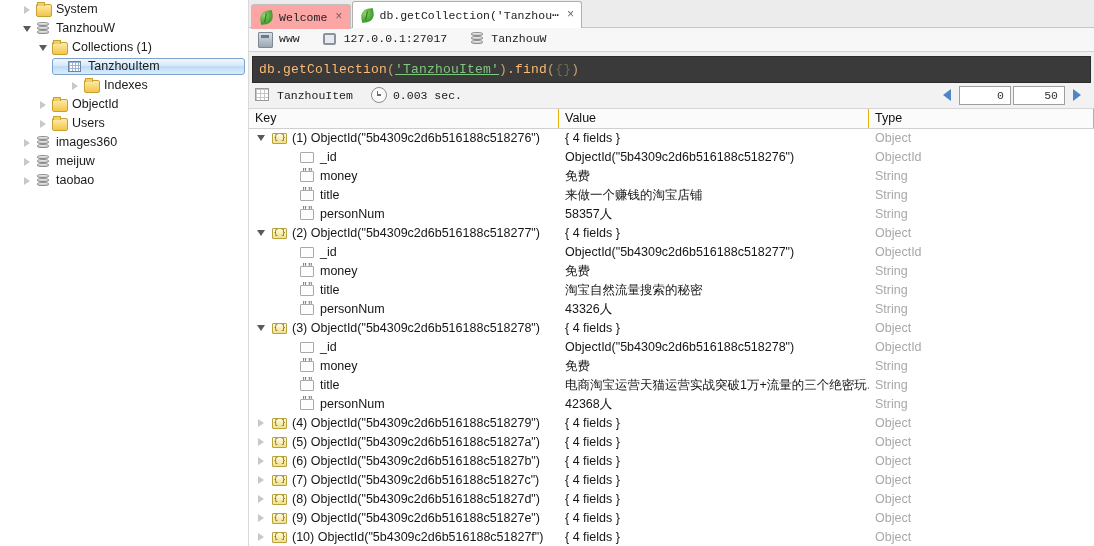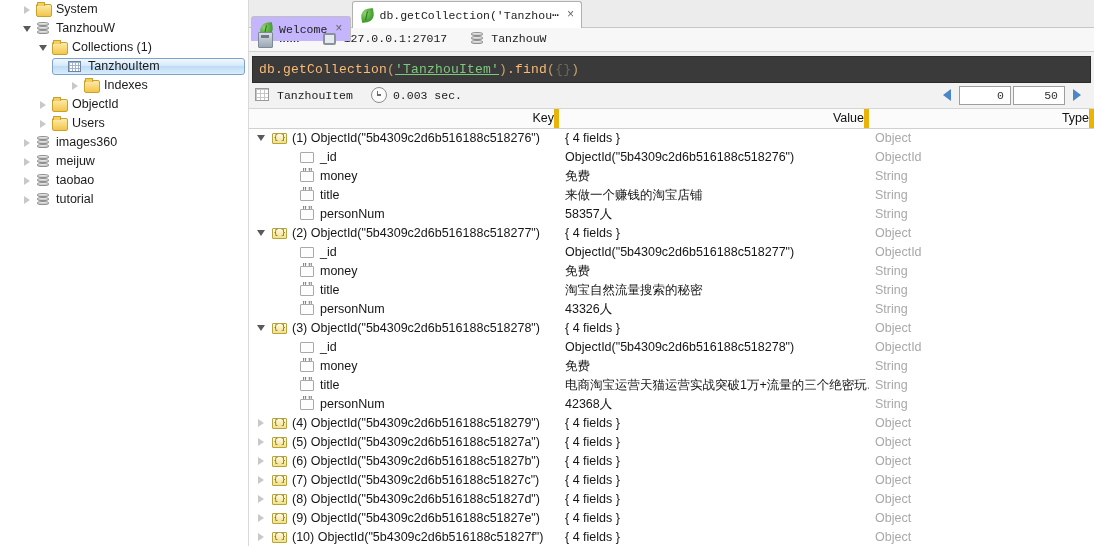--- a/index.html
+++ b/index.html
@@ -137,31 +137,31 @@
     align-items: flex-end;
     border-bottom: 1px solid #c6c6c6;
     padding-left: 2px;
     position: relative;
   }
   .tab {
     height: 24px;
     display: flex;
     align-items: center;
     padding: 0 7px 0 8px;
-    background: #c4b5fd;
+    background: #fca5a5;
     border: 1px solid #c0c0c0;
     border-bottom: none;
     margin-right: 1px;
     border-radius: 3px 3px 0 0;
     font-family: "Liberation Mono", monospace;
     font-size: 11.5px;
     color: #222;
     white-space: nowrap;
     position: relative;
-    top: 14px;
+    top: 2px;
   }
   .tab.active {
     background: #ffffff;
     height: 26px;
     top: 1px;
     border-color: #b0b0b0;
   }
   .tab .leaf {
     width: 13px; height: 13px;
     margin-right: 6px;
@@ -307,25 +307,24 @@
     height: 19px;
     background: #fbfbfb;
     border-bottom: 1px solid #d0d0d0;
     display: flex;
     font-size: 12.5px;
     color: #111;
   }
   #gridhead .hcell {
     padding-left: 6px;
     line-height: 19px;
-    border-right: 5px solid #eab308;
+    border-right: 1px solid #eab308;
     box-sizing: border-box;
     overflow: hidden;
     white-space: nowrap;
-    text-align: right;
   }
   .col-key  { width: 310px; flex: 0 0 310px; }
   .col-val  { width: 310px; flex: 0 0 310px; }
   .col-type { flex: 1 1 auto; }
 
   .grow {
     height: 19px;
     display: flex;
     align-items: center;
     font-size: 12.5px;
@@ -501,34 +500,20 @@
             <span class="tri-wrap-closed"></span>
           </span>
           <span class="ticon">
             <span class="ic-db">
               <i></i>
               <i></i>
               <i></i>
             </span>
           </span>
           <span class="tlabel">taobao</span>
-        </div>
-        <div class="tree-row">
-          <span style="width:20px;flex:0 0 20px;"></span>
-          <span class="expander">
-            <span class="tri-wrap-closed"></span>
-          </span>
-          <span class="ticon">
-            <span class="ic-db">
-              <i></i>
-              <i></i>
-              <i></i>
-            </span>
-          </span>
-          <span class="tlabel">tutorial</span>
         </div>
       </div>
   </div>
 
   <div id="main">
 
     <div id="tabbar">
       <div id="tabs-container" style="display:flex;align-items:flex-end;">
           <div class="tab">
             <span class="leaf">

